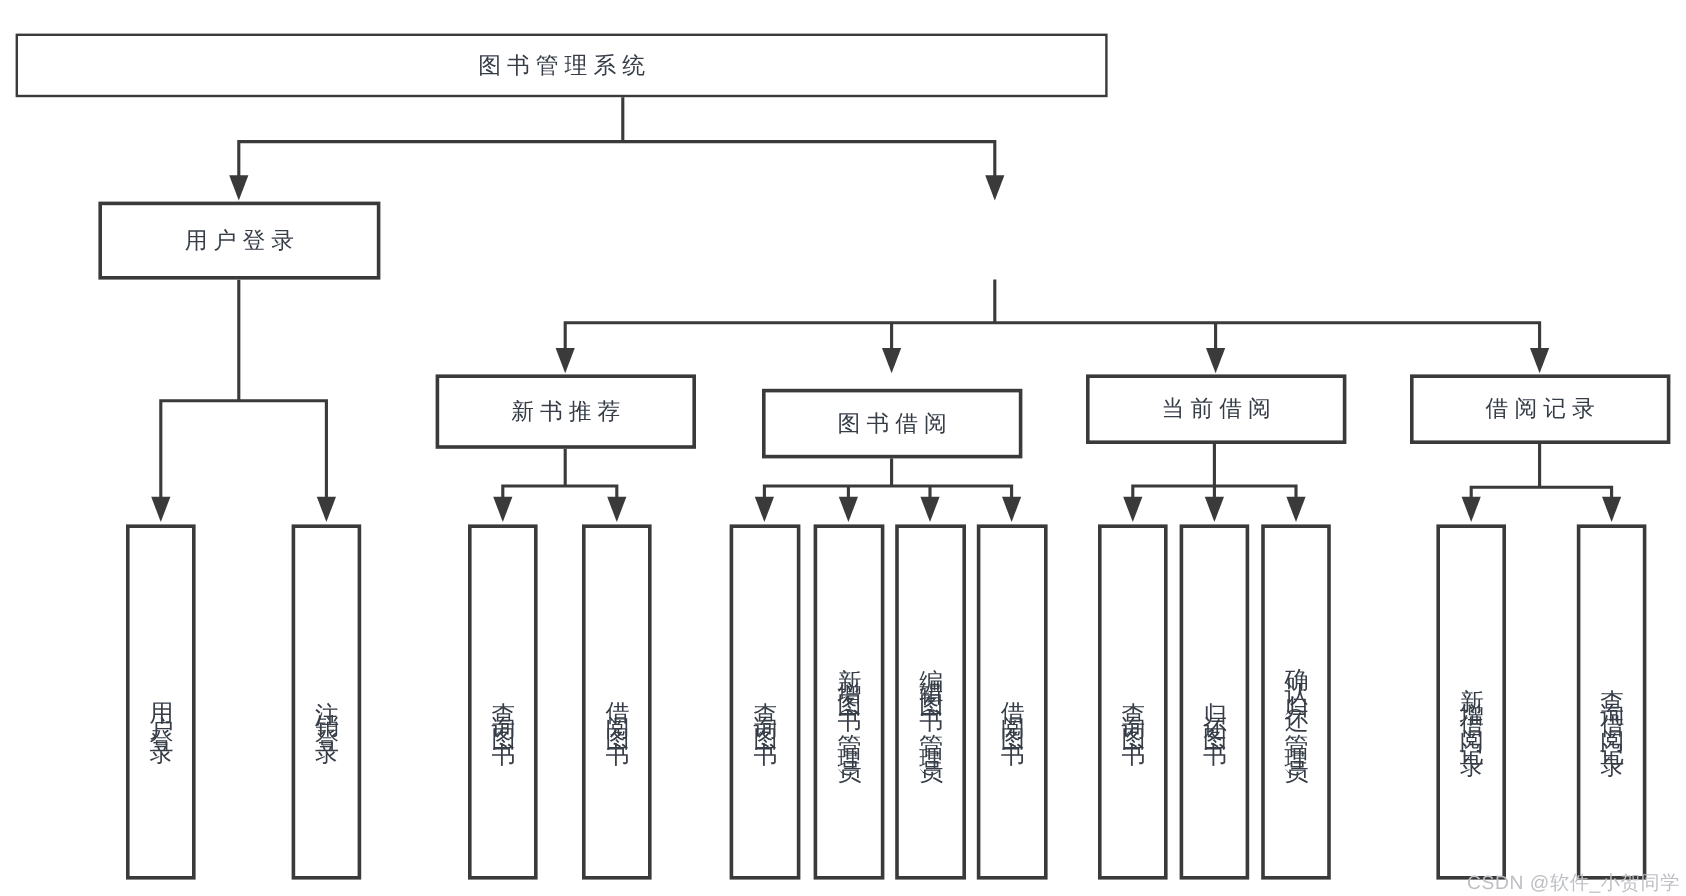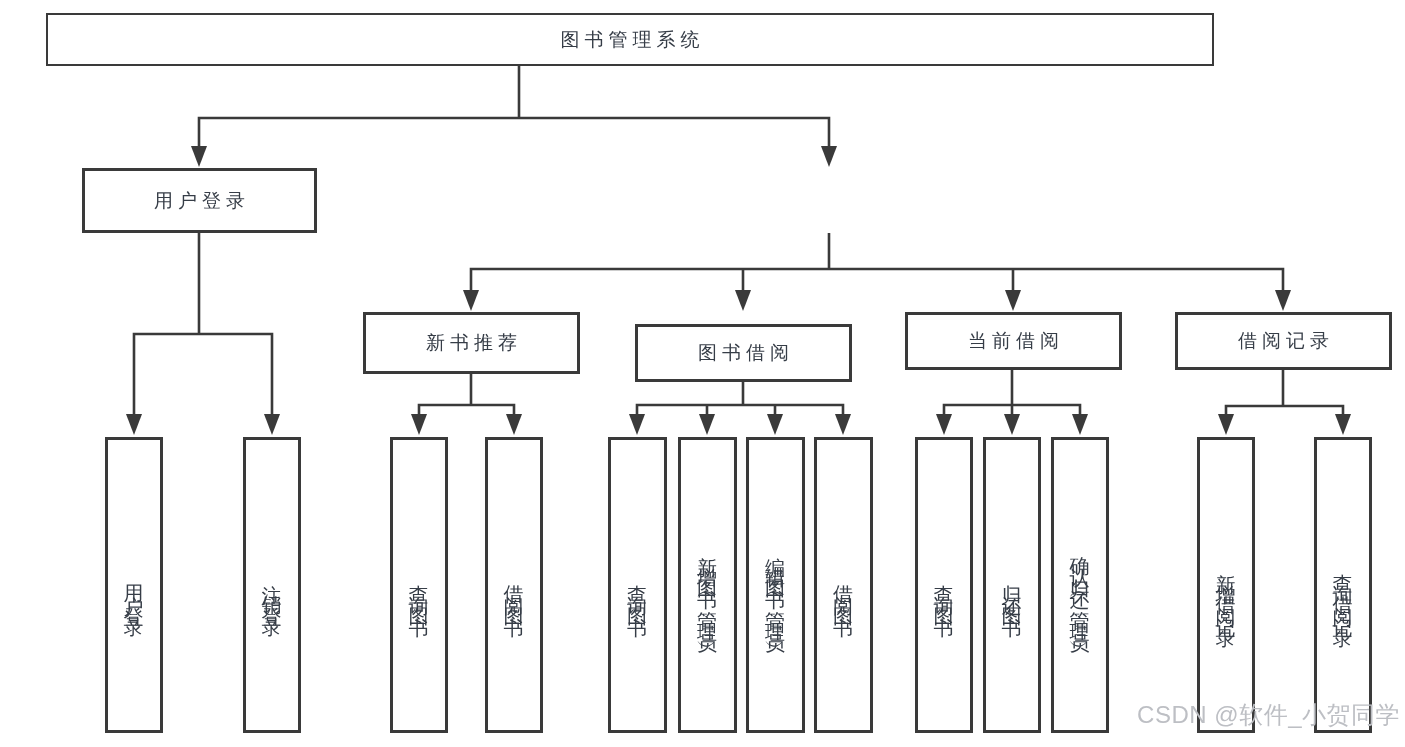--- a/index.html
+++ b/index.html
@@ -36,21 +36,21 @@
   }
   .vnode{
     width:58px;top:437px;height:296px;
     writing-mode:vertical-rl;
     font-size:20px;
     letter-spacing:11px;
     padding-top:11px; 
     line-height:1;
   }
   
-  #n-root{left:13px;top:13px;width:1168px;height:53px;border-width:2px;margin-left:33px;}
+  #n-root{left:13px;top:28px;width:910px;height:53px;border-width:2px;}
   
   #n-ul{left:82px;top:168px;width:235px;height:65px;}
   #n-bm{left:712px;top:168px;width:235px;height:65px;}
   
   #n-nbr{left:363px;top:312px;width:217px;height:62px;}
   #n-bb{left:635px;top:324px;width:217px;height:58px;}
   #n-cb{left:905px;top:312px;width:217px;height:58px;}
   #n-br{left:1175px;top:312px;width:217px;height:58px;}
   
   #n-ul1{left:105px;}
@@ -61,22 +61,22 @@
   #n-bb2{left:678px;width:59px;}
   #n-bb3{left:746px;width:59px;}
   #n-bb4{left:814px;width:59px;}
   #n-cb1{left:915px;}
   #n-cb2{left:983px;}
   #n-cb3{left:1051px;}
   #n-br1{left:1197px;}
   #n-br2{left:1314px;}
   .watermark{
     position:absolute;
-    right:5px;bottom:16px;
-    font-size:24px;
+    right:5px;bottom:0;
+    font-size:16px;
     letter-spacing:0.5px;
     color:var(--wm);
     z-index:2;
     white-space:nowrap;
   }
 </style>
 </head>
 <body>
 
 <div class="stage">

